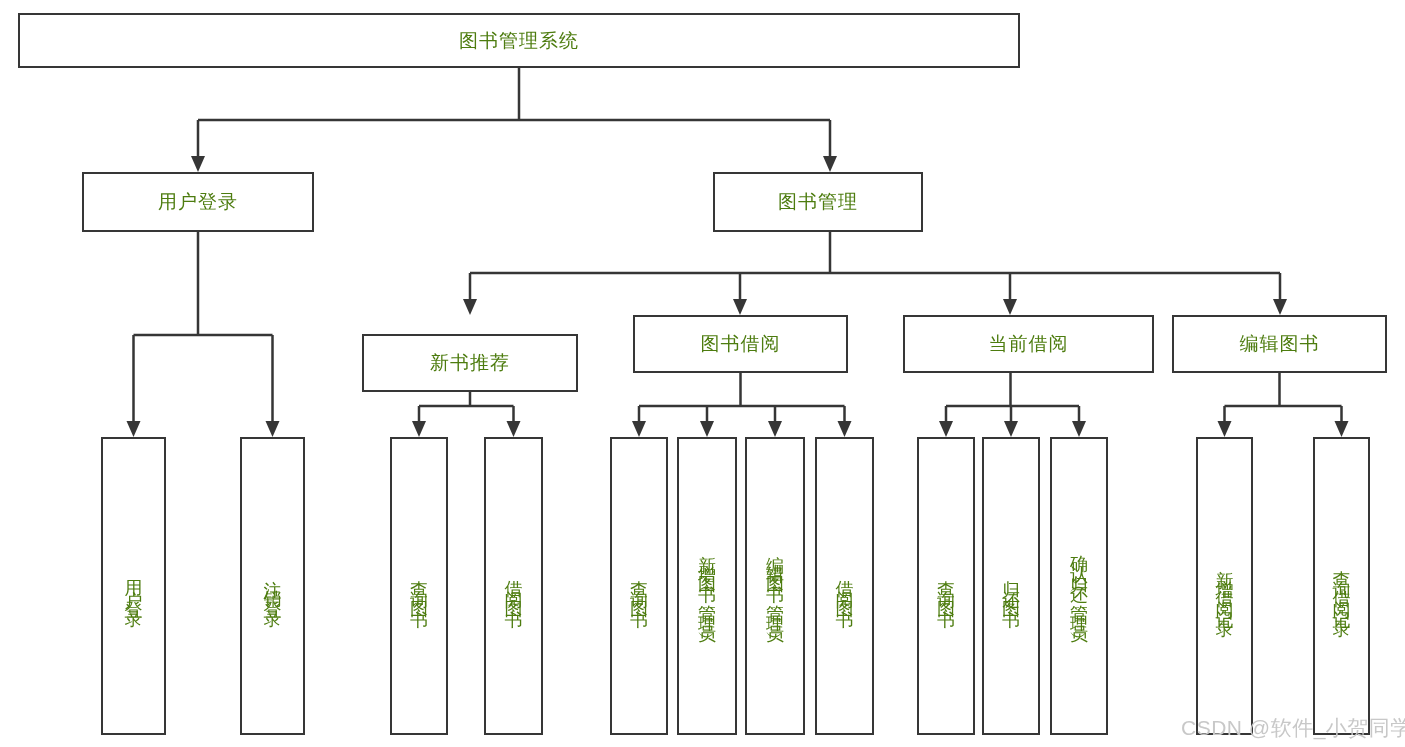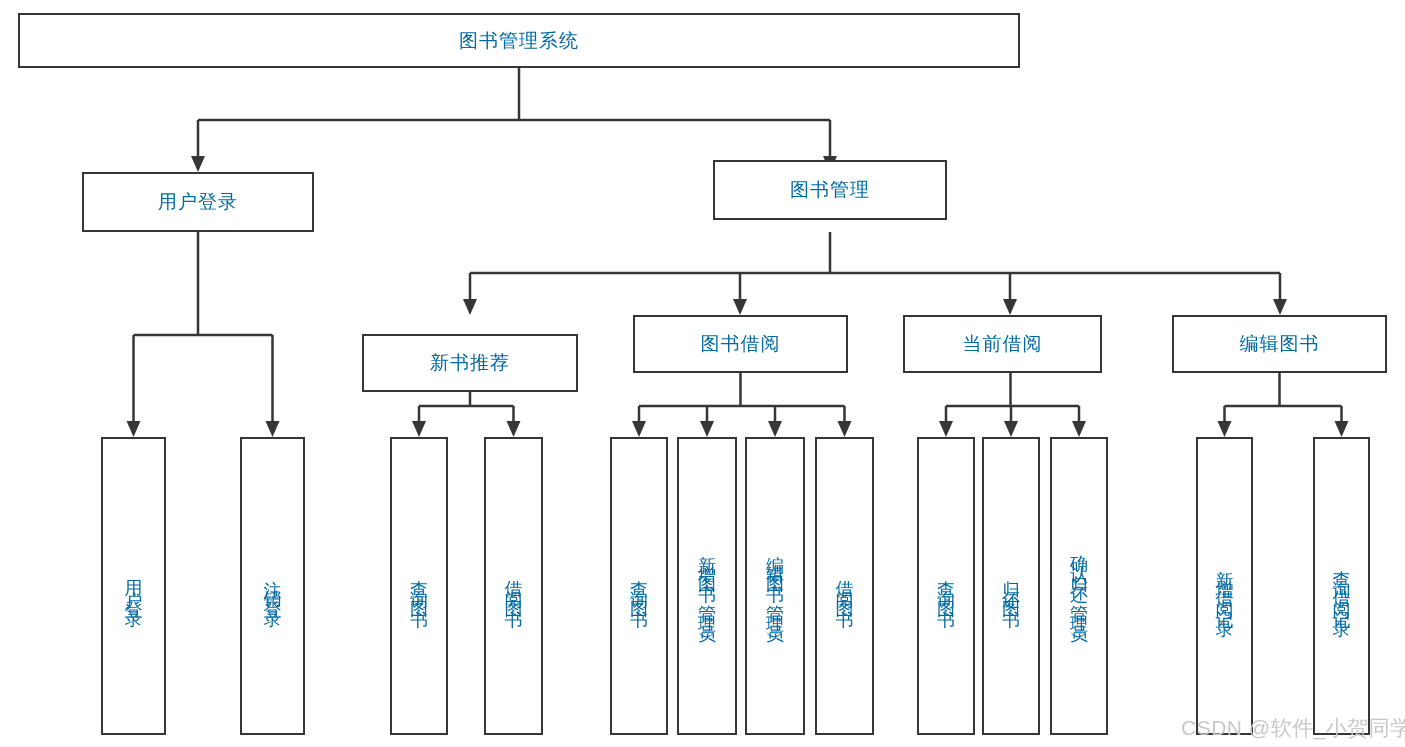--- a/index.html
+++ b/index.html
@@ -23,21 +23,21 @@
   }
   #connectors polygon {
     fill: #363636;
     stroke: none;
   }
   .node {
     position: absolute;
     box-sizing: border-box;
     border: 2.5px solid #363636;
     background: #ffffff;
-    color: #0369a1;
+    color: #4d7c0f;
     display: flex;
     align-items: center;
     justify-content: center;
     text-align: center;
   }
   .hnode { font-size: 19px; letter-spacing: 1px; }
   .leaf  { font-size: 18px; }
   .vtext {
     writing-mode: vertical-rl;
     text-orientation: mixed;
@@ -99,25 +99,25 @@
     <g>
       <path d="M1279.5 373 V406 M1224.5 406 H1341.5 M1224.5 406 V423 M1341.5 406 V423"></path>
       <polygon points="1217.5,421 1231.5,421 1224.5,437"></polygon>
       <polygon points="1334.5,421 1348.5,421 1341.5,437"></polygon>
     </g>
   </svg>
 
   <div class="node hnode" style="left:18px; top:13px; width:1002px; height:55px;">图书管理系统</div>
 
   <div class="node hnode" style="left:82px; top:172px; width:232px; height:60px;">用户登录</div>
-  <div class="node hnode" style="left:713px; top:160px; width:234px; height:60px;">图书管理</div>
+  <div class="node hnode" style="left:713px; top:172px; width:210px; height:60px;">图书管理</div>
 
   <div class="node hnode" style="left:362px; top:315px; width:216px; height:58px;margin-top:19px;">新书推荐</div>
   <div class="node hnode" style="left:633px; top:315px; width:215px; height:58px;">图书借阅</div>
-  <div class="node hnode" style="left:903px; top:315px; width:199px; height:58px;">当前借阅</div>
+  <div class="node hnode" style="left:903px; top:315px; width:251px; height:58px;">当前借阅</div>
   <div class="node hnode" style="left:1172px; top:315px; width:215px; height:58px;">编辑图书</div>
 
   <div class="node leaf" style="left:101px; top:437px; width:65px; height:298px;">
     <span class="vtext">用户登录</span>
   </div>
   <div class="node leaf" style="left:240px; top:437px; width:65px; height:298px;">
     <span class="vtext">注销登录</span>
   </div>
 
   <div class="node leaf" style="left:390px; top:437px; width:58px; height:298px;">

